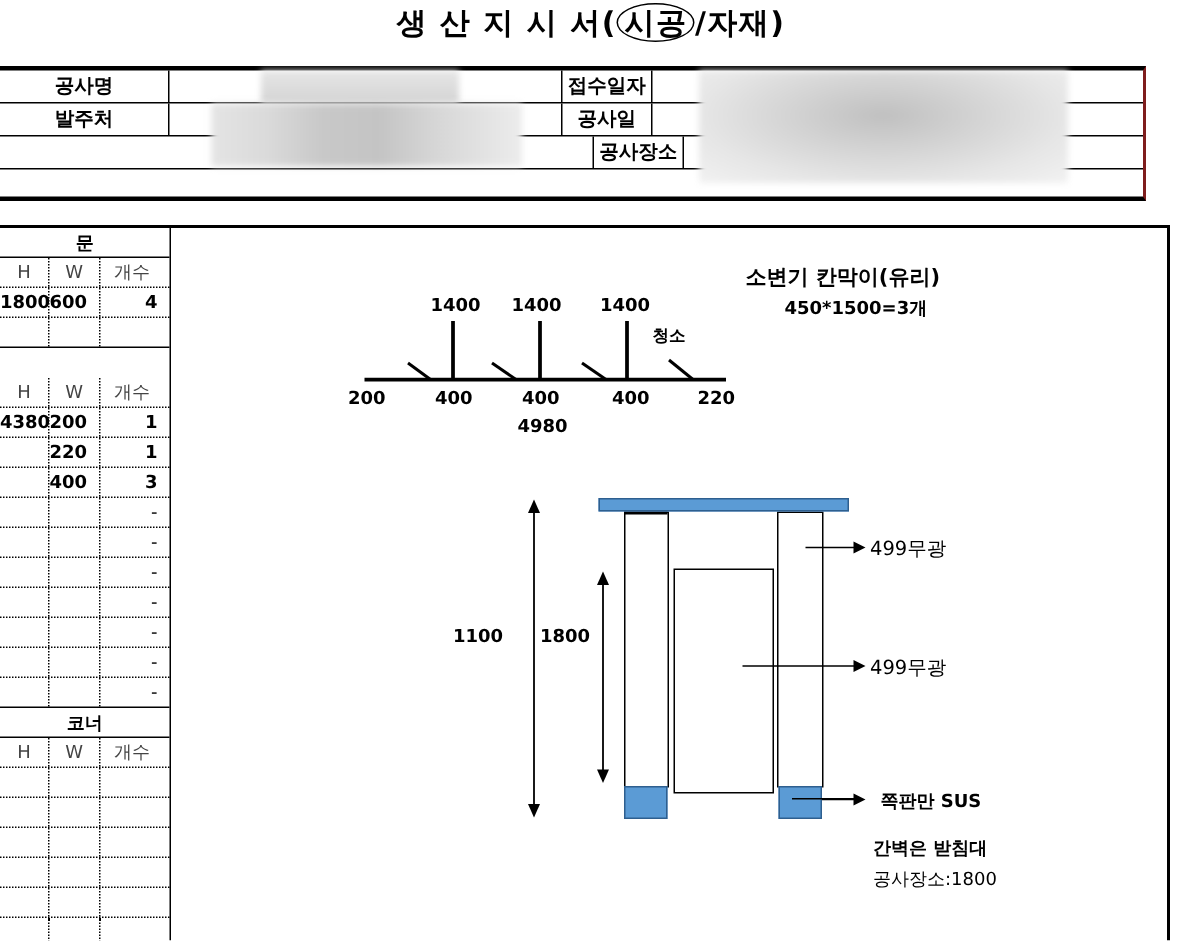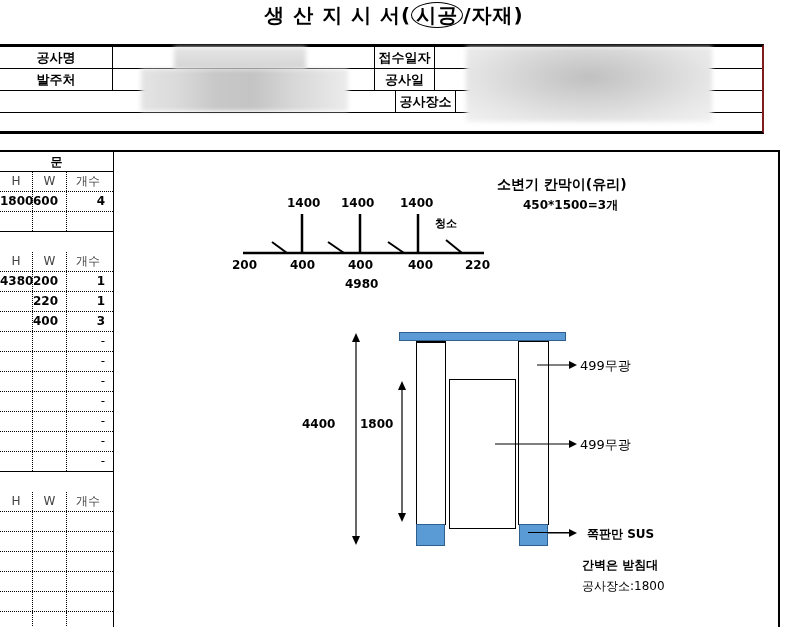--- a/index.html
+++ b/index.html
@@ -121,20 +121,21 @@
     <div class="lcell c1"></div>
       <div class="lcell c2"></div>
     <div class="lcell c3">-</div>
   </div>
   <div class="lrow solid" style="top:300px">
     <div class="lcell c1"></div>
       <div class="lcell c2"></div>
     <div class="lcell c3">-</div>
   </div>
 
+  <div class="lrow solid sect" style="top:320px">코너</div>
   <div class="lrow" style="top:340px">
     <div class="lcell c1 hd">H</div>
     <div class="lcell c2 hd">W</div>
     <div class="lcell c3 hd">개수</div>
   </div>
   <div class="lrow" style="top:360px">
       <div class="lcell c1"></div>
       <div class="lcell c2"></div>
       <div class="lcell c3"></div>
     </div>
@@ -216,19 +217,19 @@
 <div class="abs lbl" style="left:232px;top:258px">200</div>
 <div class="abs lbl" style="left:290px;top:258px">400</div>
 <div class="abs lbl" style="left:348px;top:258px">400</div>
 <div class="abs lbl" style="left:408px;top:258px">400</div>
 <div class="abs lbl" style="left:465px;top:258px">220</div>
 <div class="abs lbl" style="left:345px;top:277px">4980</div>
 
 <div class="abs" style="left:497px;top:176px;font-size:14px;font-weight:bold">소변기 칸막이(유리)</div>
 <div class="abs" style="left:523px;top:197px;font-size:12px;font-weight:bold">450*1500=3개</div>
 
-<div class="abs lbl" style="left:302px;top:417px">4400</div>
+<div class="abs lbl" style="left:302px;top:417px">1100</div>
 <div class="abs lbl" style="left:360px;top:417px">1800</div>
 <div class="abs" style="left:580px;top:357px;font-size:13px">499무광</div>
 <div class="abs" style="left:580px;top:436px;font-size:13px">499무광</div>
 <div class="abs" style="left:587px;top:526px;font-size:12px;font-weight:bold">쪽판만 SUS</div>
 <div class="abs" style="left:582px;top:557px;font-size:12px;font-weight:bold">간벽은 받침대</div>
 <div class="abs" style="left:582px;top:578px;font-size:12px">공사장소:1800</div>
 
 </body></html>

